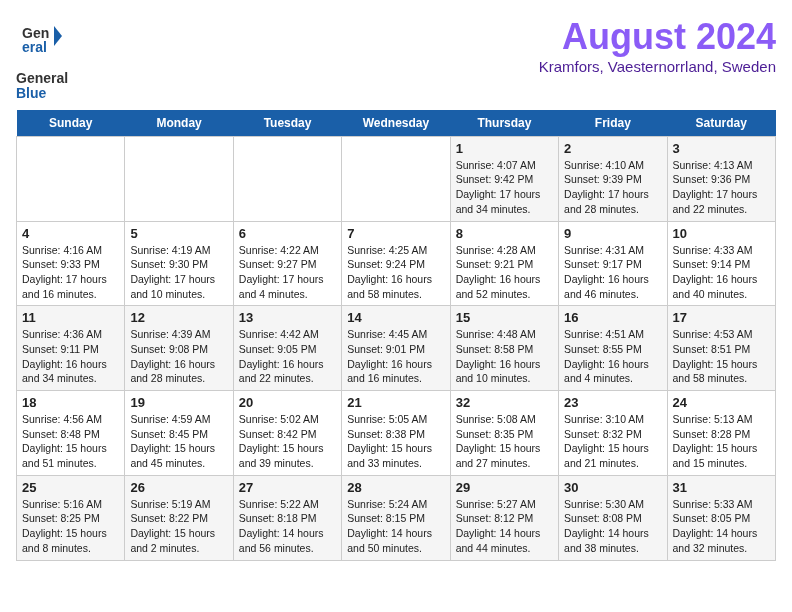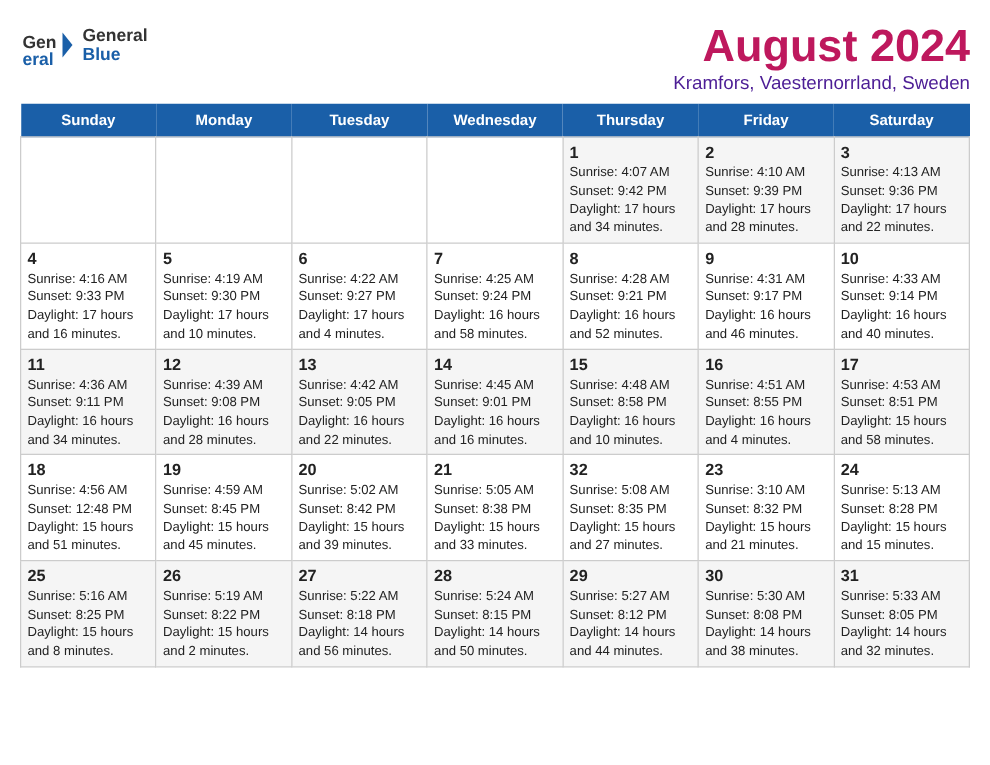--- a/index.html
+++ b/index.html
@@ -12,40 +12,41 @@
     }
     .header {
       display: flex;
       justify-content: space-between;
       align-items: flex-start;
       margin-bottom: 8px;
     }
     .logo {
       display: flex;
       align-items: center;
-      gap: 5px;
+      gap: 15px;
+      flex-direction: column;
     }
     .logo-text {
       display: flex;
       flex-direction: column;
       font-size: 18px;
       font-weight: bold;
       line-height: 1.1;
     }
     .logo-icon {
       width: 32px;
       height: 32px;
     }
     .title-block {
       text-align: right;
     }
     .month-year {
       font-size: 36px;
       font-weight: bold;
-      color: #be185d;
+      color: #8b5cf6;
     }
     .location {
       font-size: 15px;
       color: #4c1d95;
     }
     table {
       width: 100%;
       border-collapse: collapse;
       font-size: 11px;
     }
@@ -245,21 +246,21 @@
           <div class="day-info" style="white-space: pre-line;">Sunrise: 4:53 AM
 Sunset: 8:51 PM
 Daylight: 15 hours
 and 58 minutes.</div>
         </td>
       </tr>
       <tr>
         <td>
           <span class="day-num">18</span>
           <div class="day-info" style="white-space: pre-line;">Sunrise: 4:56 AM
-Sunset: 12:48 PM
+Sunset: 8:48 PM
 Daylight: 15 hours
 and 51 minutes.</div>
         </td>
         <td>
           <span class="day-num">19</span>
           <div class="day-info" style="white-space: pre-line;">Sunrise: 4:59 AM
 Sunset: 8:45 PM
 Daylight: 15 hours
 and 45 minutes.</div>
         </td>

